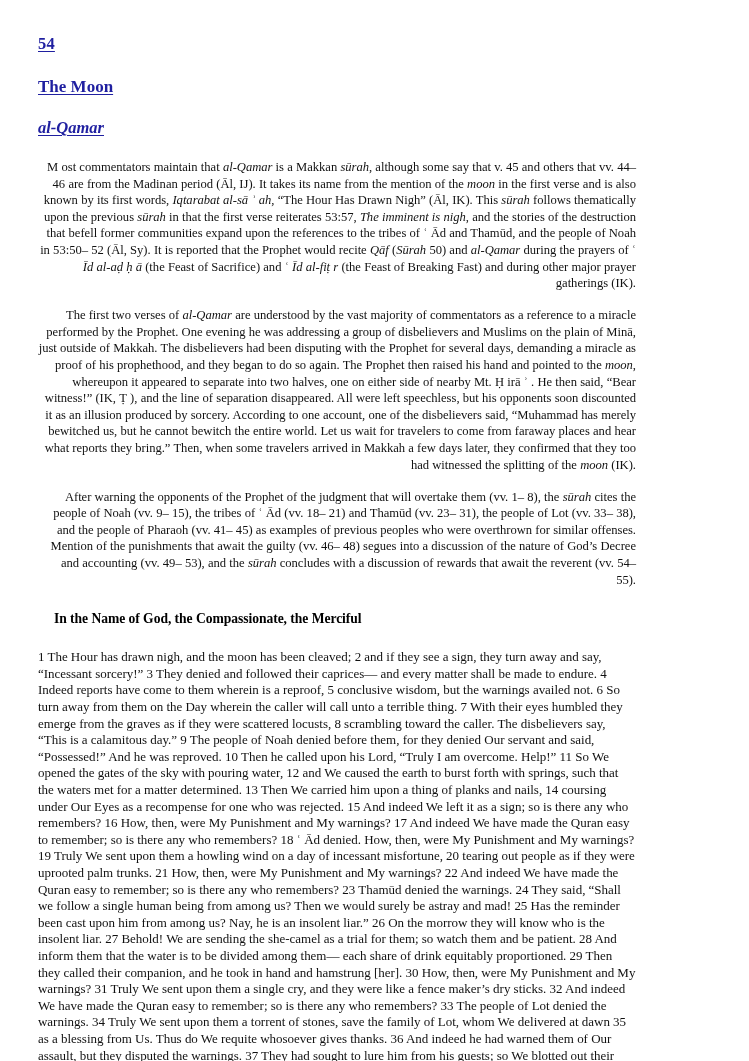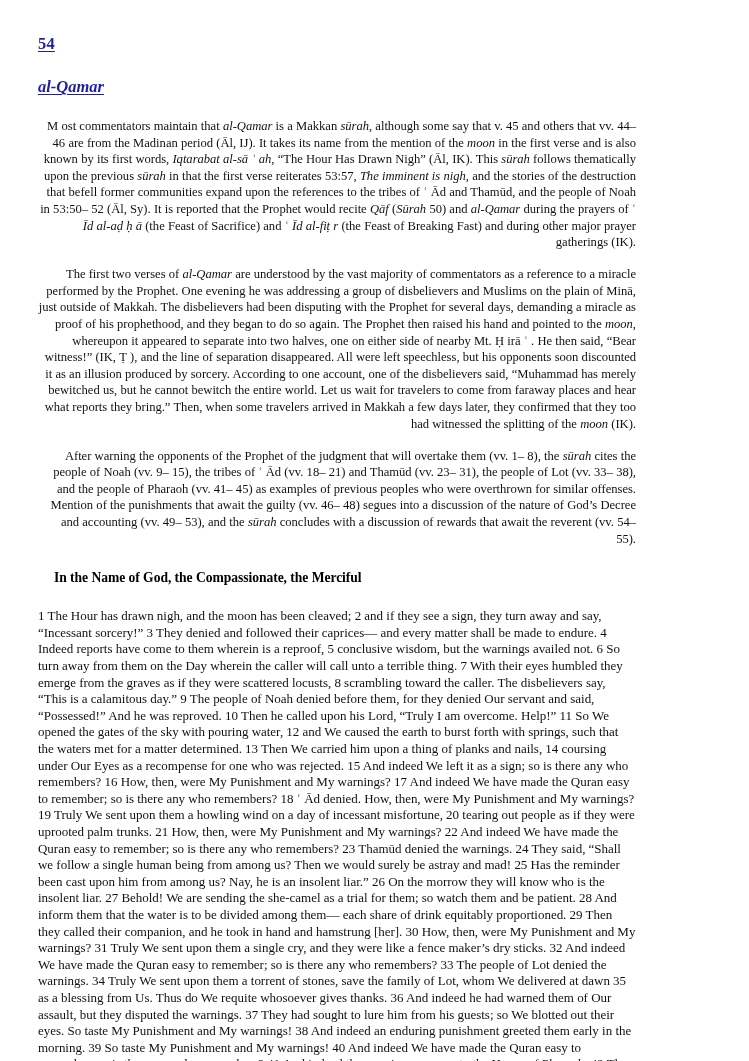--- a/index.html
+++ b/index.html
@@ -82,20 +82,23 @@
 </style>
 </head>
 <body>
 
 <div class="page">
 
   <div>
     <span class="chapter-number">54</span>
   </div>
 
+  <div class="block-title">
+    <span class="title-en">The Moon</span>
+  </div>
 
   <div class="block-title">
     <span class="title-ar">al-Qamar</span>
   </div>
 
   <p class="intro-para">M ost commentators maintain that <i class="it">al-Qamar</i> is a Makkan <i class="it">sūrah</i>, although some say that v. 45 and others that vv. 44– 46 are from the Madinan period (Āl, IJ). It takes its name from the mention of the <i class="it">moon</i> in the first verse and is also known by its first words, <i class="it">Iqtarabat al-sā ʾ ah</i>, “The Hour Has Drawn Nigh” (Āl, IK). This <i class="it">sūrah</i> follows thematically upon the previous <i class="it">sūrah</i> in that the first verse reiterates 53:57, <i class="it">The imminent is nigh</i>, and the stories of the destruction that befell former communities expand upon the references to the tribes of ʿ Ād and Thamūd, and the people of Noah in 53:50– 52 (Āl, Sy). It is reported that the Prophet would recite <i class="it">Qāf</i> (<i class="it">Sūrah</i> 50) and <i class="it">al-Qamar</i> during the prayers of ʿ <i class="it">Īd al-aḍ ḥ ā</i> (the Feast of Sacrifice) and ʿ <i class="it">Īd al-fiṭ r</i> (the Feast of Breaking Fast) and during other major prayer gatherings (IK).</p>
   <p class="intro-para gap-top">The first two verses of <i class="it">al-Qamar</i> are understood by the vast majority of commentators as a reference to a miracle performed by the Prophet. One evening he was addressing a group of disbelievers and Muslims on the plain of Minā, just outside of Makkah. The disbelievers had been disputing with the Prophet for several days, demanding a miracle as proof of his prophethood, and they began to do so again. The Prophet then raised his hand and pointed to the <i class="it">moon</i>, whereupon it appeared to separate into two halves, one on either side of nearby Mt. Ḥ irā ʾ . He then said, “Bear witness!” (IK, Ṭ ), and the line of separation disappeared. All were left speechless, but his opponents soon discounted it as an illusion produced by sorcery. According to one account, one of the disbelievers said, “Muhammad has merely bewitched us, but he cannot bewitch the entire world. Let us wait for travelers to come from faraway places and hear what reports they bring.” Then, when some travelers arrived in Makkah a few days later, they confirmed that they too had witnessed the splitting of the <i class="it">moon</i> (IK).</p>
   <p class="intro-para gap-top">After warning the opponents of the Prophet of the judgment that will overtake them (vv. 1– 8), the <i class="it">sūrah</i> cites the people of Noah (vv. 9– 15), the tribes of ʿ Ād (vv. 18– 21) and Thamūd (vv. 23– 31), the people of Lot (vv. 33– 38), and the people of Pharaoh (vv. 41– 45) as examples of previous peoples who were overthrown for similar offenses. Mention of the punishments that await the guilty (vv. 46– 48) segues into a discussion of the nature of God’s Decree and accounting (vv. 49– 53), and the <i class="it">sūrah</i> concludes with a discussion of rewards that await the reverent (vv. 54– 55).</p>
 
   <div class="basmala">In the Name of God, the Compassionate, the Merciful</div>

